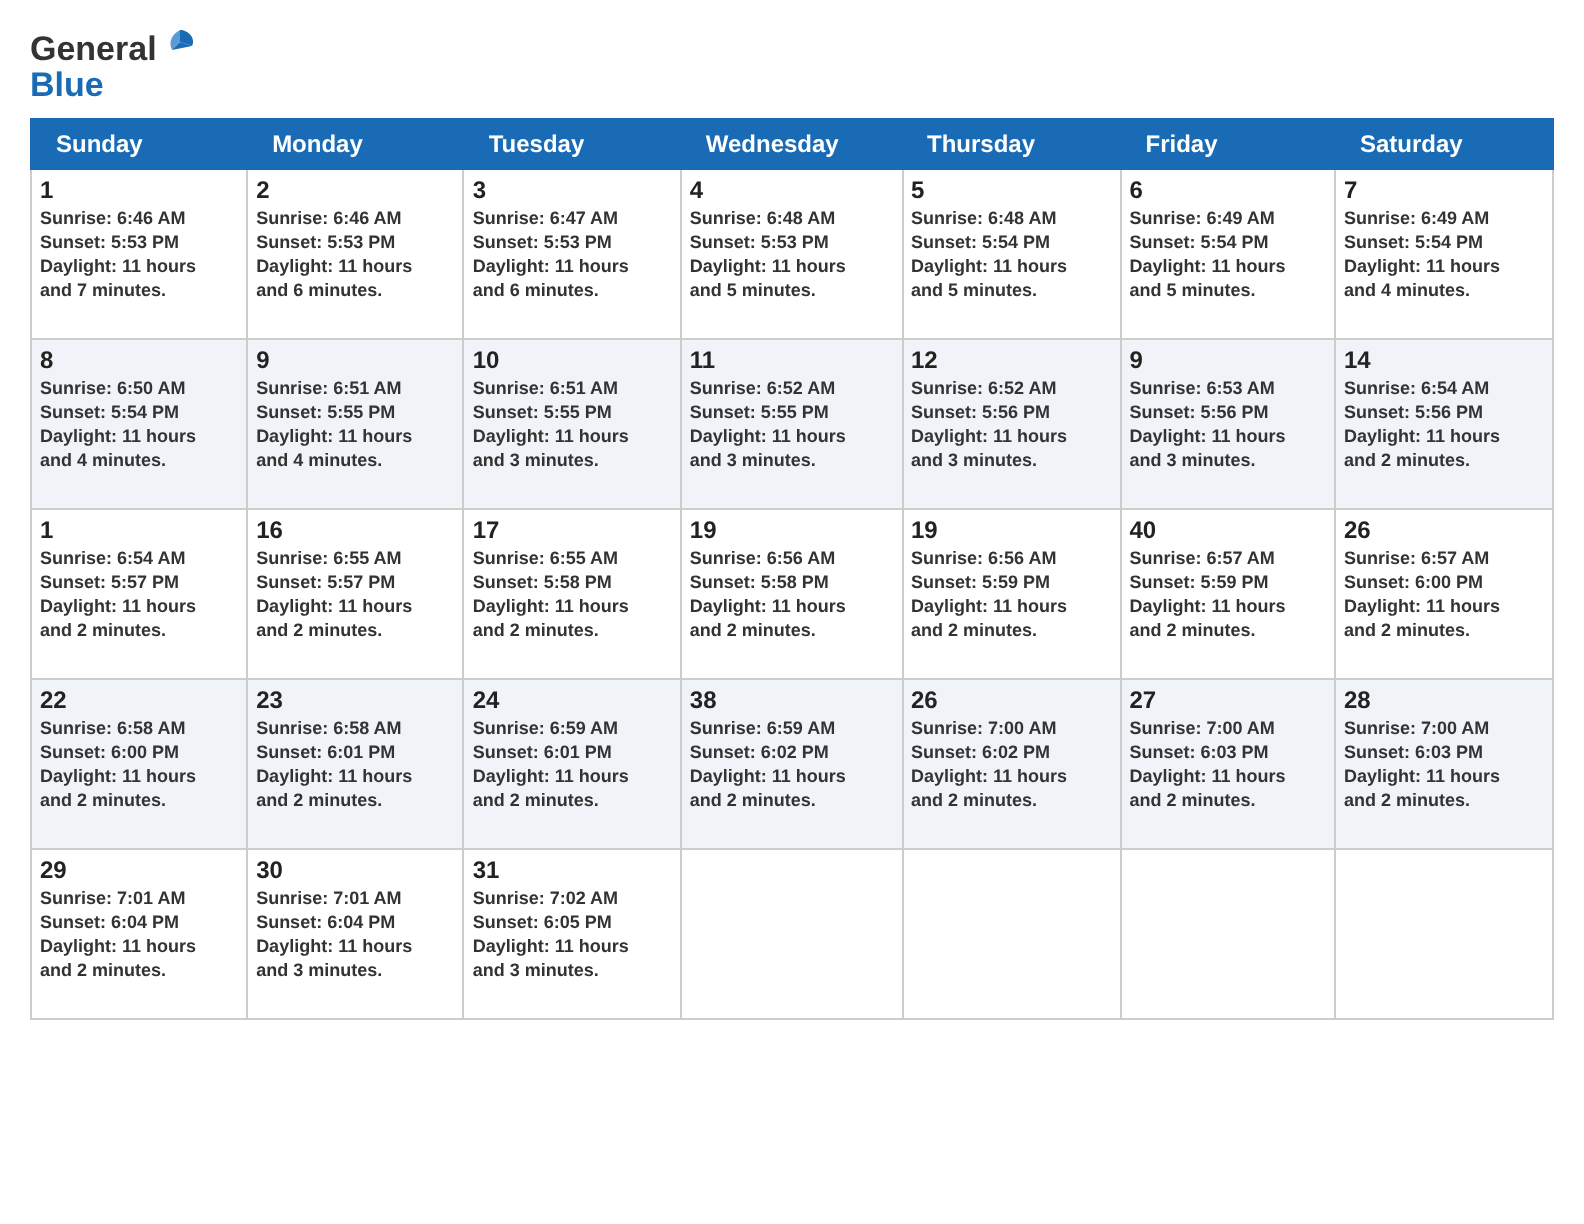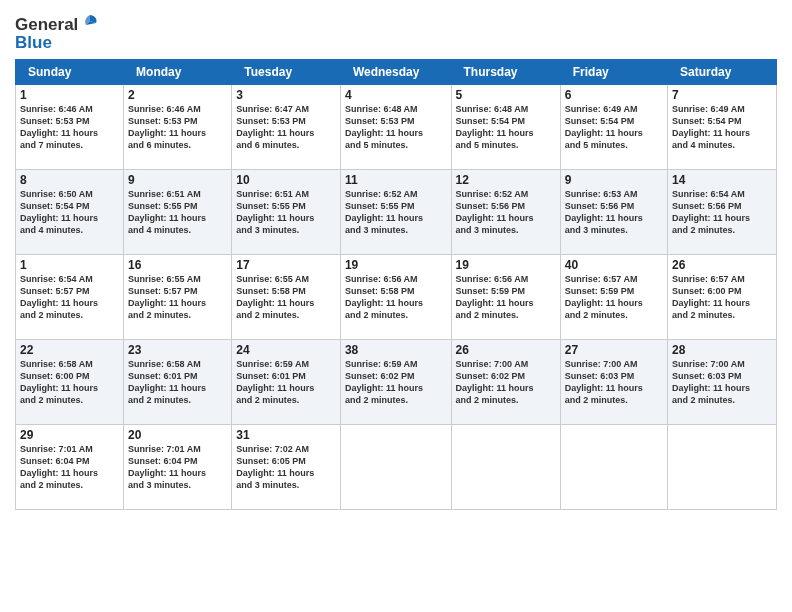--- a/index.html
+++ b/index.html
@@ -239,21 +239,21 @@
         <span class="day-num">28</span>
         <div class="day-info">Sunrise: 7:00 AM<br>Sunset: 6:03 PM<br>Daylight: 11 hours<br>and 2 minutes.</div>
       </td>
         </tr>
         <tr>
           <td>
         <span class="day-num">29</span>
         <div class="day-info">Sunrise: 7:01 AM<br>Sunset: 6:04 PM<br>Daylight: 11 hours<br>and 2 minutes.</div>
       </td>
           <td>
-        <span class="day-num">20</span>
+        <span class="day-num">30</span>
         <div class="day-info">Sunrise: 7:01 AM<br>Sunset: 6:04 PM<br>Daylight: 11 hours<br>and 3 minutes.</div>
       </td>
           <td>
         <span class="day-num">31</span>
         <div class="day-info">Sunrise: 7:02 AM<br>Sunset: 6:05 PM<br>Daylight: 11 hours<br>and 3 minutes.</div>
       </td>
           <td class="empty-cell"></td>
           <td class="empty-cell"></td>
           <td class="empty-cell"></td>
           <td class="empty-cell"></td>

